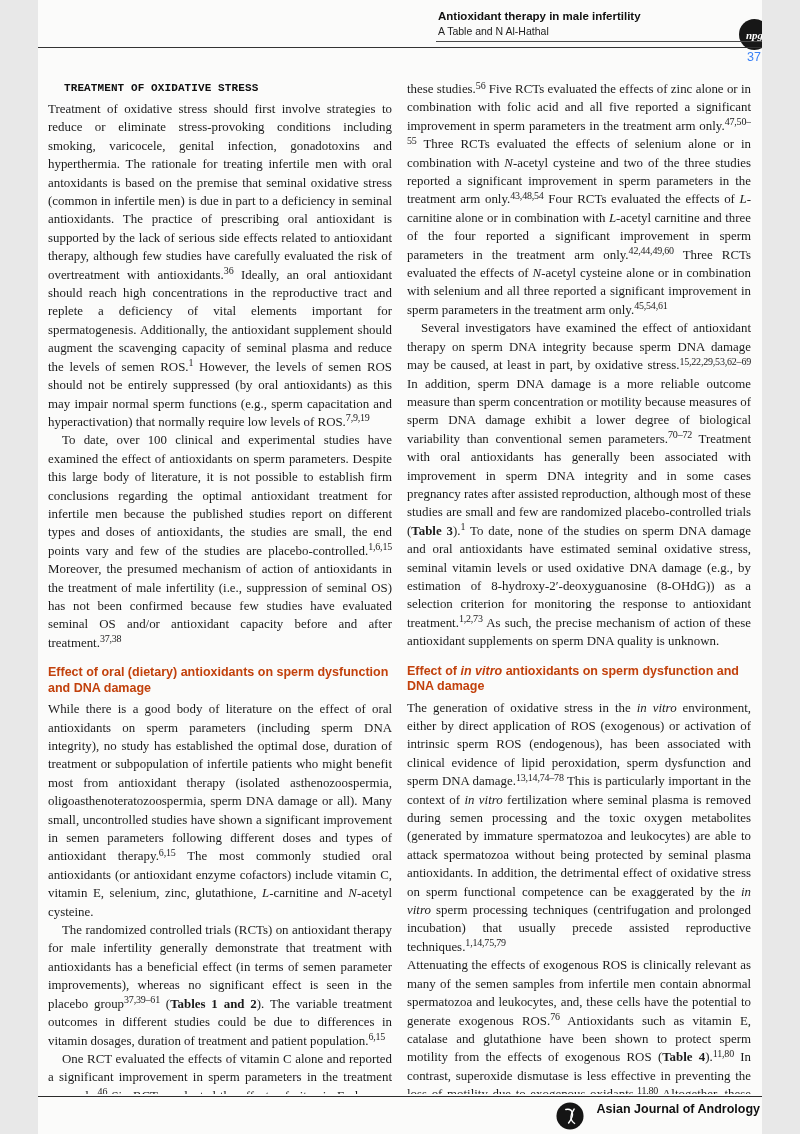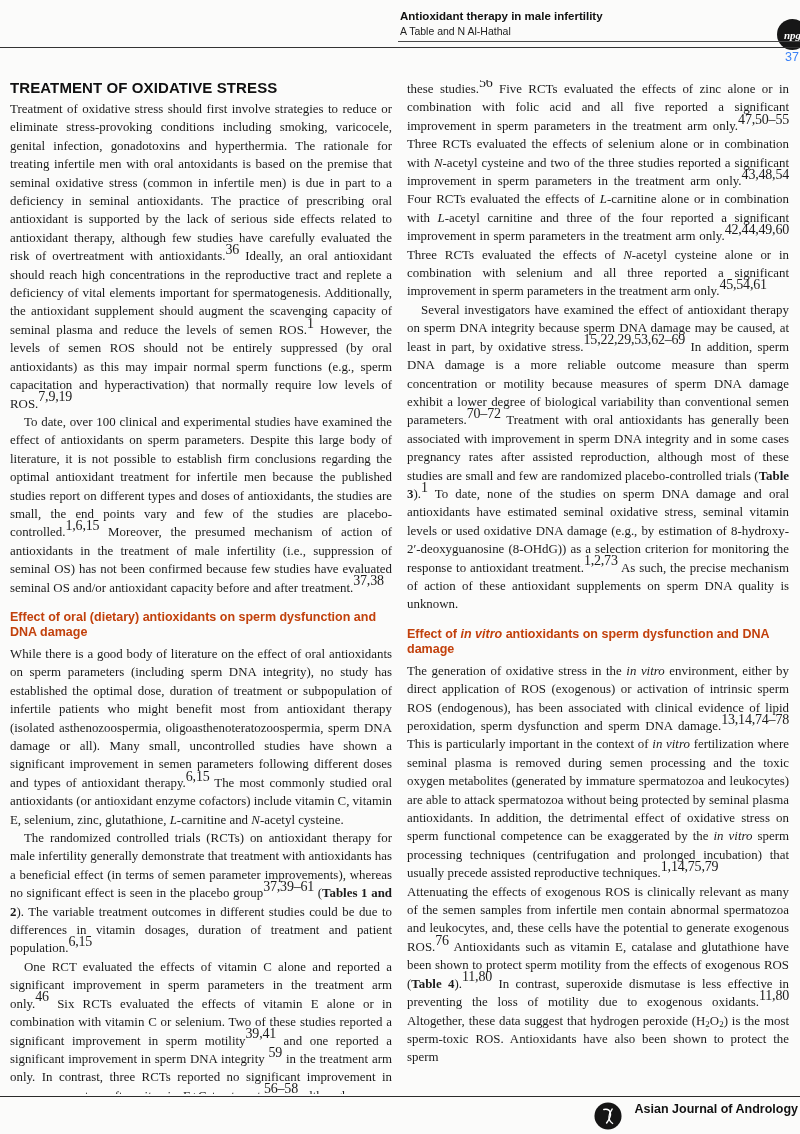--- a/index.html
+++ b/index.html
@@ -1,17 +1,17 @@
 <!DOCTYPE html>
 <html><head>
 <meta charset="utf-8">
 <style>
   html,body { margin:0; padding:0; background:#e8e8e8; }
   .page {
-    position:relative; width:800px; height:1134px; margin:0 auto;
+    position:relative; width:724px; height:1134px; margin:0 auto;
     background:#fbfbfa; color:#1b1b1b; overflow:hidden;
     font-family:"Liberation Serif", serif;
   }
 
   
   .running-head { position:absolute; left:400px; top:9px; }
   .running-title { font-family:"Liberation Sans",sans-serif; font-weight:700; font-size:11.5px; line-height:14px; color:#111; }
   .running-authors { font-family:"Liberation Sans",sans-serif; font-size:10.5px; line-height:13px; color:#222; margin-top:2px; }
   .rule-authors { position:absolute; top:41px; left:398px; right:0; border-top:1.3px solid #4a4a4a; }
   .rule-main { position:absolute; top:47px; left:0; right:0; border-top:1.7px solid #333; }
@@ -24,30 +24,30 @@
 
   
   .columns {
     position:absolute; top:80px; left:10px; right:11px; bottom:40px;
     display:flex; gap:15px; overflow:hidden;
   }
   .col { flex:1 1 0; min-width:0; }
   .col p { margin:0; font-size:12.9px; line-height:18.4px; text-align:justify; }
   .col p.indent { text-indent:14px; }
   .h1 {
-    font-family:Liberation Sans, sans-serif; font-weight:700; font-size:15px;
-    line-height:16px; margin:0 0 4px 0; color:#101010; letter-spacing:0.1px;
+    font-family:Liberation Mono, monospace; font-weight:700; font-size:11px;
+    line-height:16px; margin:0 0 4px 16px; color:#101010; letter-spacing:0.1px;
   }
   .col > .h1:not(:first-child) { margin-top:16px; }
   .h2 {
     font-family:"Liberation Sans",sans-serif; font-weight:700; font-size:12.5px;
     line-height:15.5px; margin:13px 0 4px 0; color:#c2410c;
   }
   .col > .h2:first-child, .col > .h1:first-child { margin-top:0; }
-  .sup { font-size:14px; position:relative; top:-0.45em; line-height:0; letter-spacing:-0.2px; }
+  .sup { font-size:10px; position:relative; top:-0.45em; line-height:0; letter-spacing:-0.2px; }
   .sub { font-size:9px; position:relative; top:0.25em; line-height:0; }
 
   
   .footer { position:absolute; top:1096px; left:0; right:0; }
   .footer-rule { border-top:1.7px solid #2a2a2a; }
   .footer-content { display:flex; justify-content:flex-end; gap:13px; padding:5px 2px 0 0; }
   .journal-name { font-family:"Liberation Sans",sans-serif; font-weight:700; font-size:12.5px; color:#111; }
   .aja-logo svg { display:block; }
 </style>
 </head>

